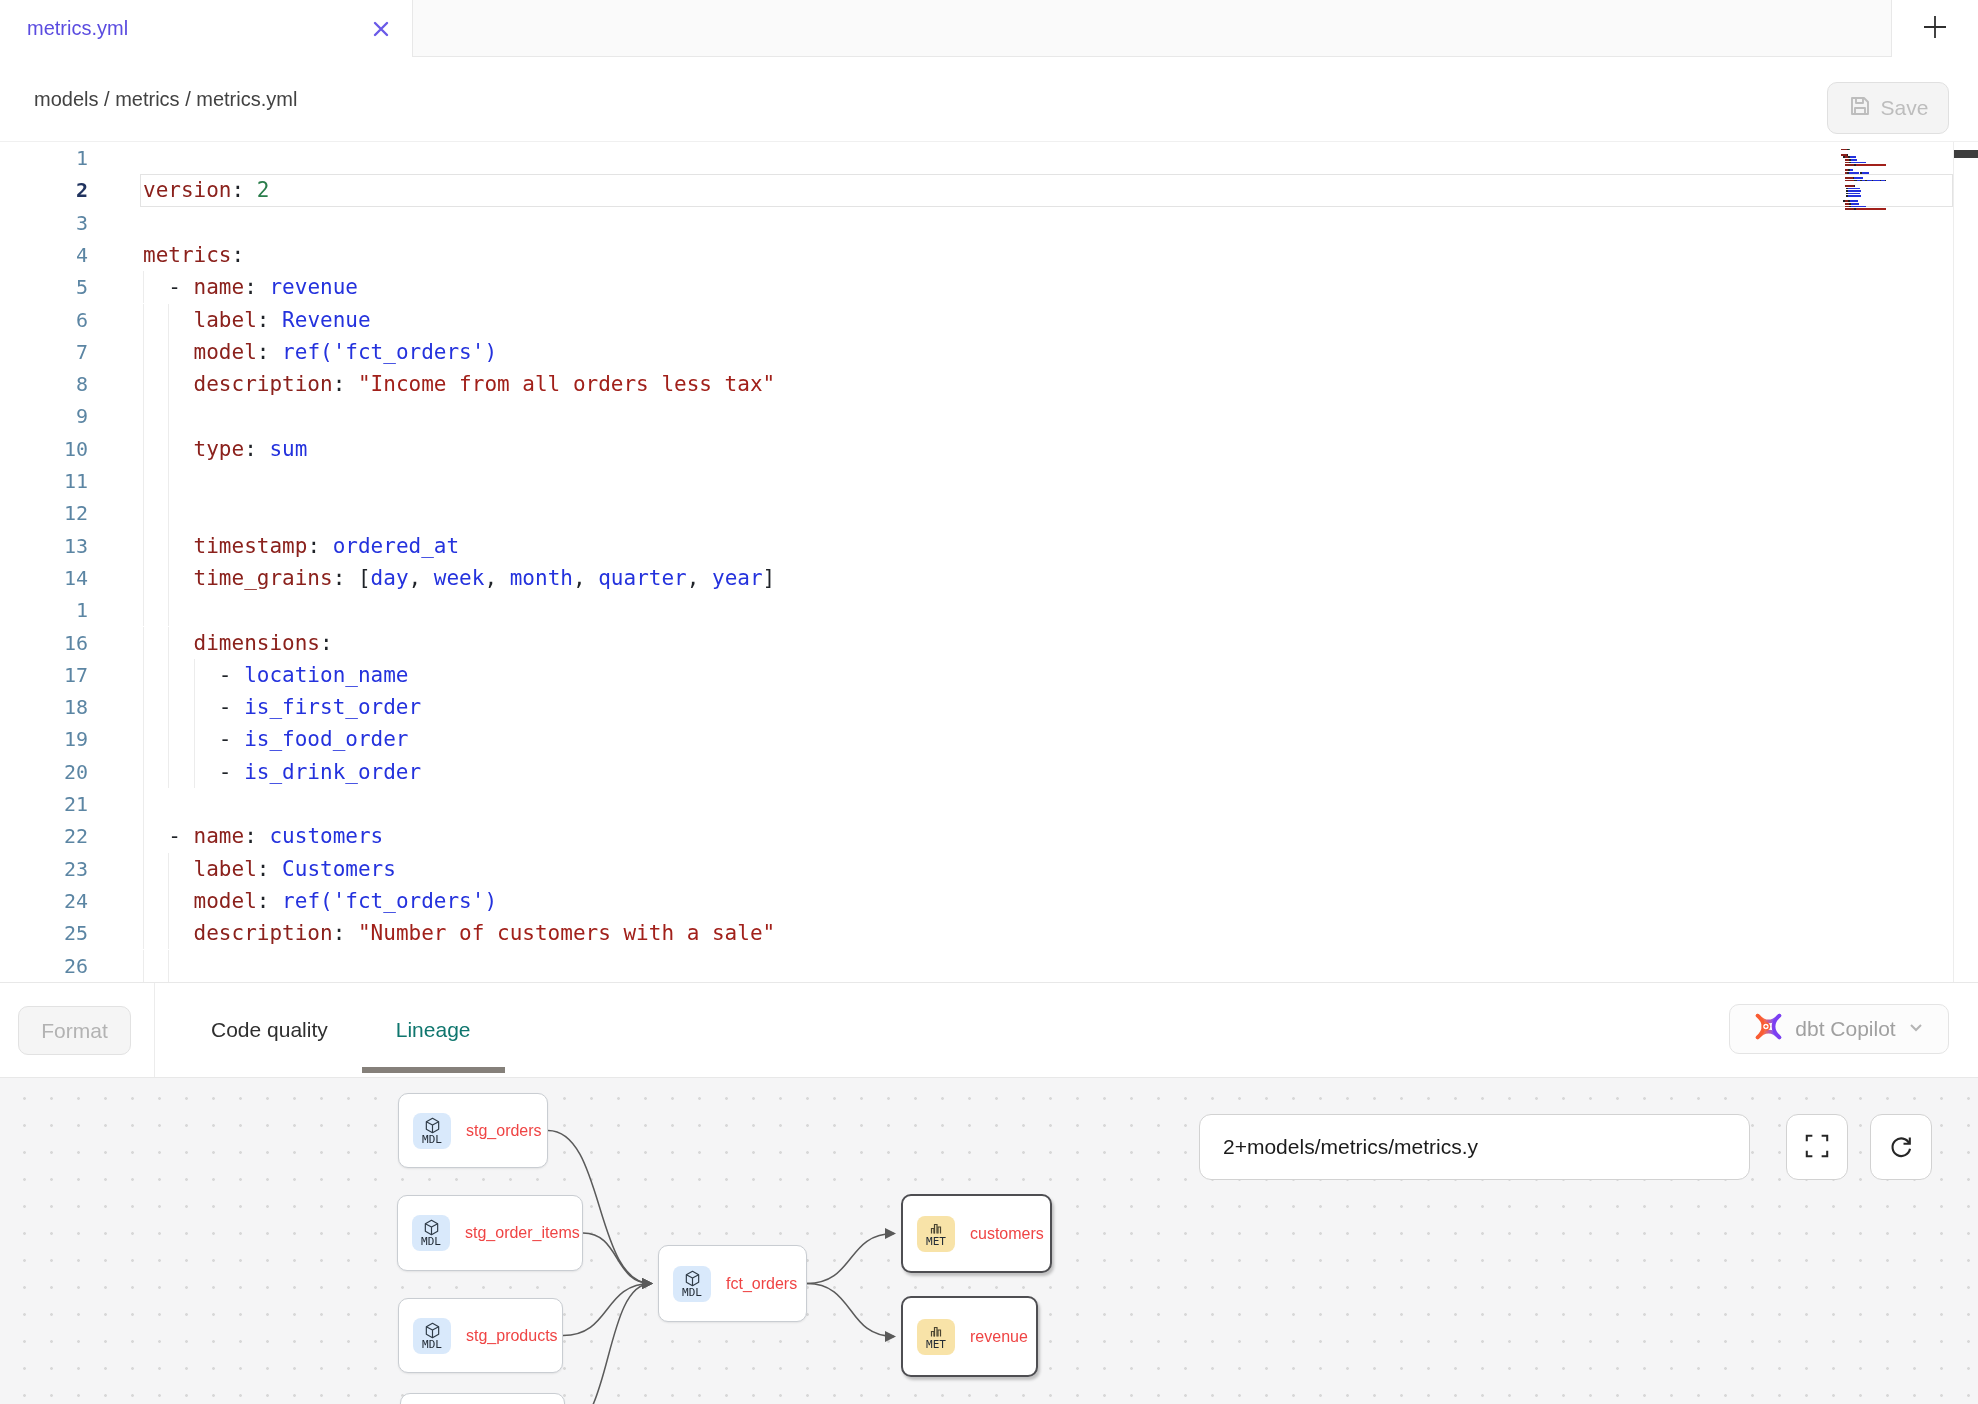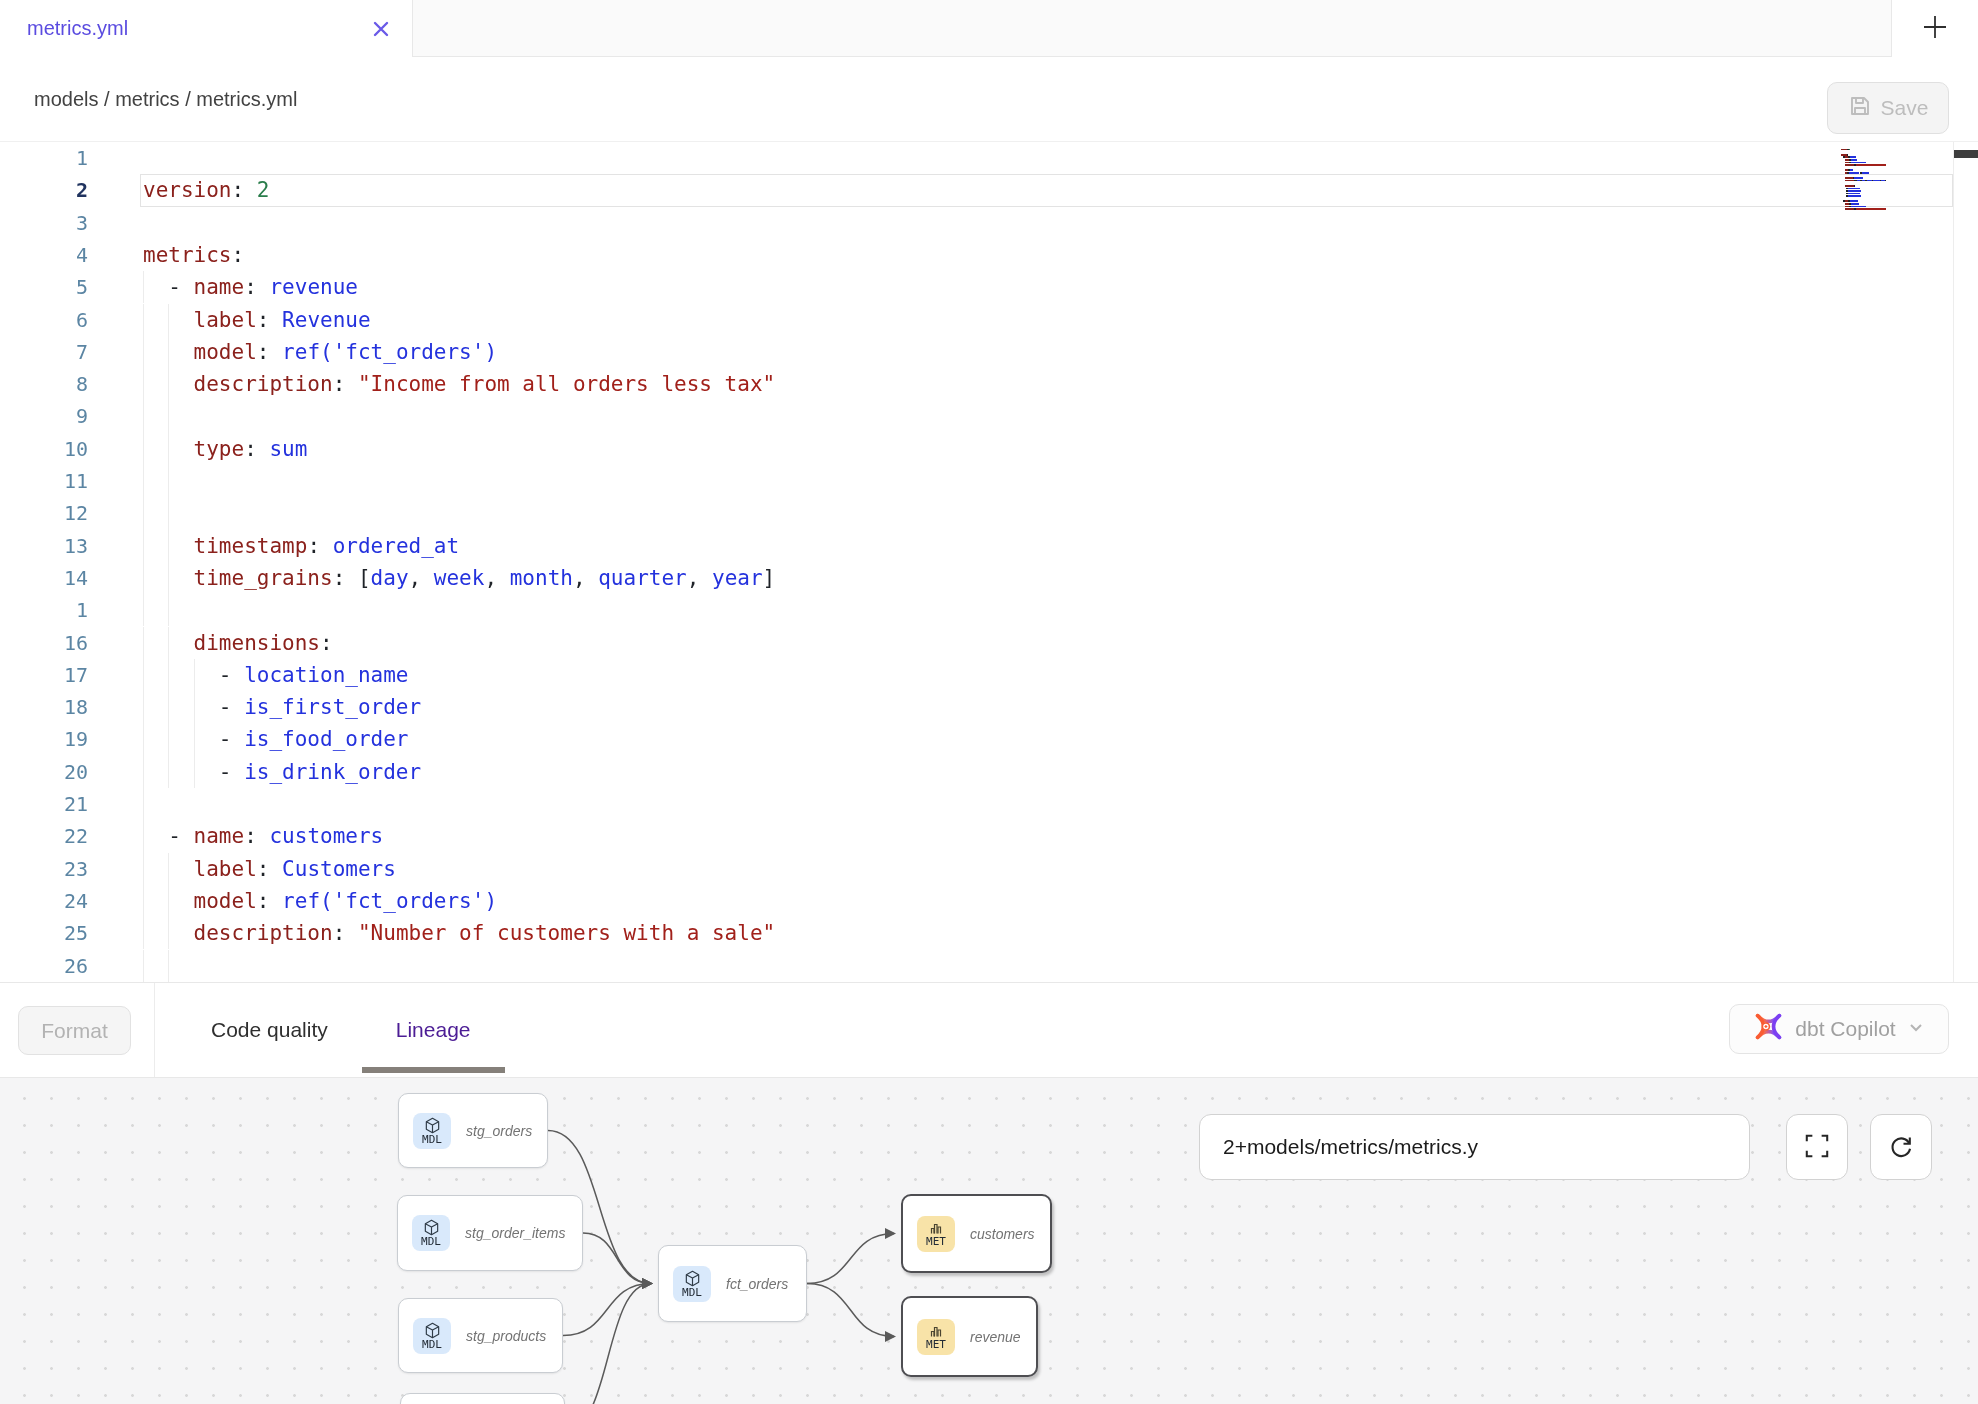--- a/index.html
+++ b/index.html
@@ -41,38 +41,38 @@
   .ruler-mark{position:absolute;left:0;top:8px;width:25px;height:8px;background:#3d3d3d;}
 
   
   .panelbar{position:absolute;left:0;top:982px;width:1978px;height:96px;background:#fff;
             border-top:1px solid #e8e8e8;border-bottom:1px solid #e8e8e8;box-sizing:border-box;}
   .format-btn{position:absolute;left:18px;top:23px;width:113px;height:49px;border:1px solid #e2e2e2;border-radius:10px;
               background:#f5f5f5;font-family:"Liberation Sans",sans-serif;font-size:21px;color:#b3b3b3;}
   .vdiv{position:absolute;left:154px;top:0;width:1px;height:94px;background:#ececec;}
   .panel-tabs{position:absolute;left:177px;top:0;height:94px;display:flex;}
   .ptab{height:94px;display:flex;align-items:center;padding:0 34px;font-size:21px;color:#2f2f2f;position:relative;cursor:pointer;}
-  .ptab.active{color:#4c1d95;font-weight:500;}
+  .ptab.active{color:#0f766e;font-weight:500;}
   .ptab.active::after{content:"";position:absolute;left:0;right:0;bottom:4px;height:6px;background:#85807a;}
   .copilot{position:absolute;right:29px;top:21px;width:220px;height:50px;border:1px solid #e4e4e4;border-radius:10px;
            background:#fcfcfc;display:flex;align-items:center;justify-content:center;gap:11px;
            font-family:"Liberation Sans",sans-serif;font-size:21px;font-weight:500;color:#a0a0a0;}
 
   
   .graph{position:absolute;left:0;top:1078px;width:1978px;height:326px;overflow:hidden;background-color:#f5f5f6;
          background-image:radial-gradient(circle,#d8d8d8 1.3px,transparent 1.5px);background-size:27px 27px;background-position:11px 7px;}
   .graph svg.edges{position:absolute;left:0;top:0;}
   .gnode{position:absolute;background:#fff;border:1.5px solid #c9cdd2;border-radius:10px;box-sizing:border-box;
          display:flex;align-items:center;padding-left:14px;gap:15px;box-shadow:0 1px 2px rgba(0,0,0,0.08);cursor:pointer;}
   .gnode.met{border:2px solid #4e4e52;box-shadow:2px 3px 3px rgba(0,0,0,0.22);}
   .tile{width:38px;height:36px;border-radius:8px;display:flex;flex-direction:column;align-items:center;justify-content:center;gap:0px;}
   .tile.mdl{background:#d9e9fb;}
   .tile.met{background:#f8e3a8;}
   .tile .badge{font-family:"DejaVu Sans Mono",monospace;font-size:11px;color:#232c36;line-height:11px;}
-  .gnode .nlabel{font-size:14px;color:#737373;font-style:italic;}
+  .gnode .nlabel{font-size:16px;color:#ef4444;}
   .graph-controls{position:absolute;left:0;top:0;width:1978px;height:0;}
   .filterbox{position:absolute;left:1199px;top:36px;width:551px;height:66px;background:#fff;border:1.5px solid #d2d2d2;
              border-radius:12px;box-sizing:border-box;display:flex;overflow:hidden;}
   .filterbox input{flex:0 0 347px;border:none;outline:none;background:transparent;padding:0 0 0 23px;
                    font-family:"Liberation Sans",sans-serif;font-size:21px;color:#1b1b1b;}
   .filterbox .upd{flex:1;border:none;border-left:1px solid #d2d2d2;background:#fff;
                   font-family:"Liberation Sans",sans-serif;font-size:21px;font-weight:500;color:#111;cursor:pointer;}
   .sqbtn{position:absolute;top:36px;width:62px;height:66px;background:#fff;border:1.5px solid #d2d2d2;border-radius:12px;
          box-sizing:border-box;display:flex;align-items:center;justify-content:center;cursor:pointer;}
   .sqbtn.fs{left:1786px;} .sqbtn.rf{left:1870px;}

